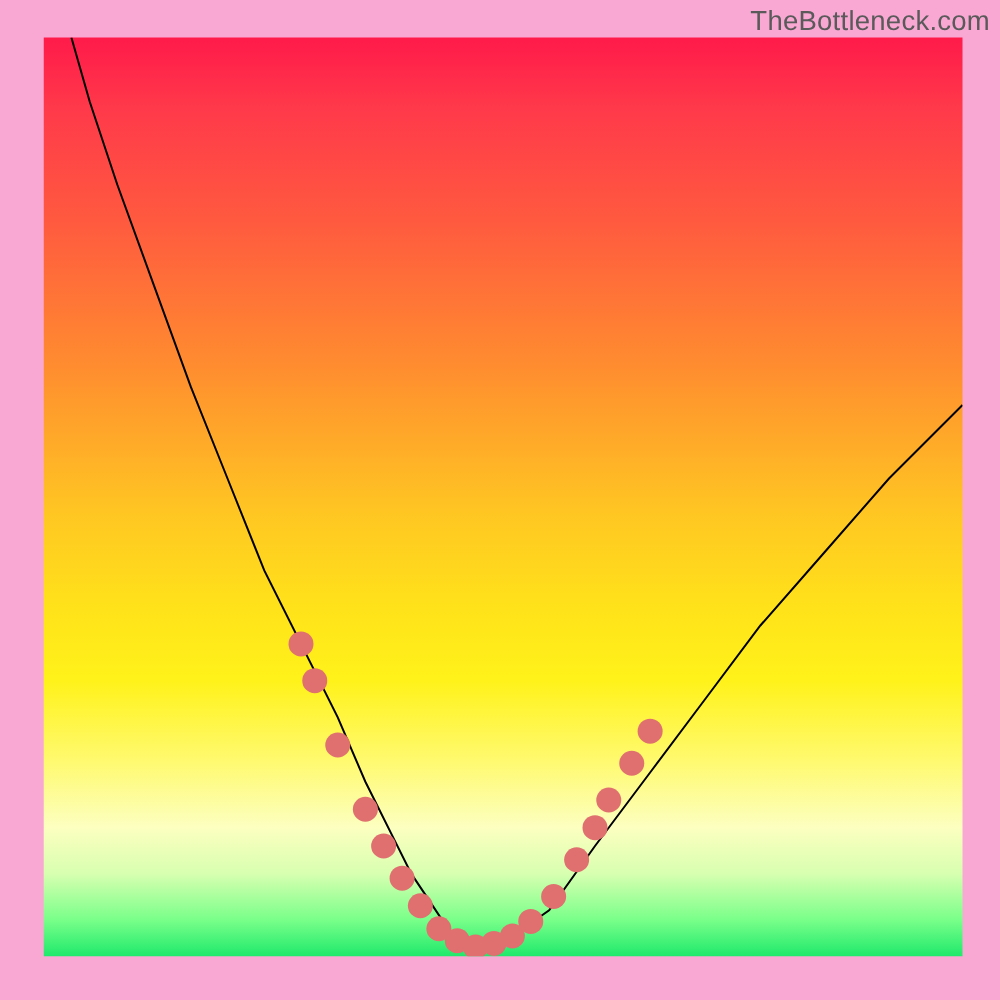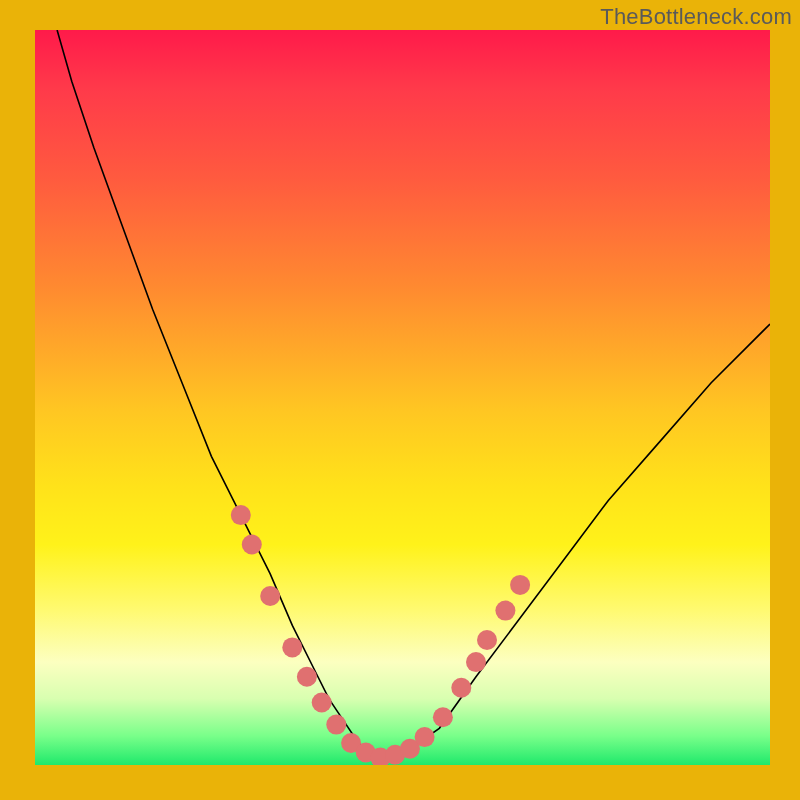--- a/index.html
+++ b/index.html
@@ -10,21 +10,21 @@
     background: #000;
     overflow: hidden;
     font-family: Arial, Helvetica, sans-serif;
   }
   .frame {
     position: absolute;
     left: 0;
     top: 0;
     width: 800px;
     height: 800px;
-    background: #eab308;
+    background: #f9a8d4;
   }
   .plot {
     position: absolute;
     left: 35px;
     top: 30px;
     width: 735px;
     height: 735px;
     
     background: linear-gradient(to bottom,
       #ff1a4a 0%,

